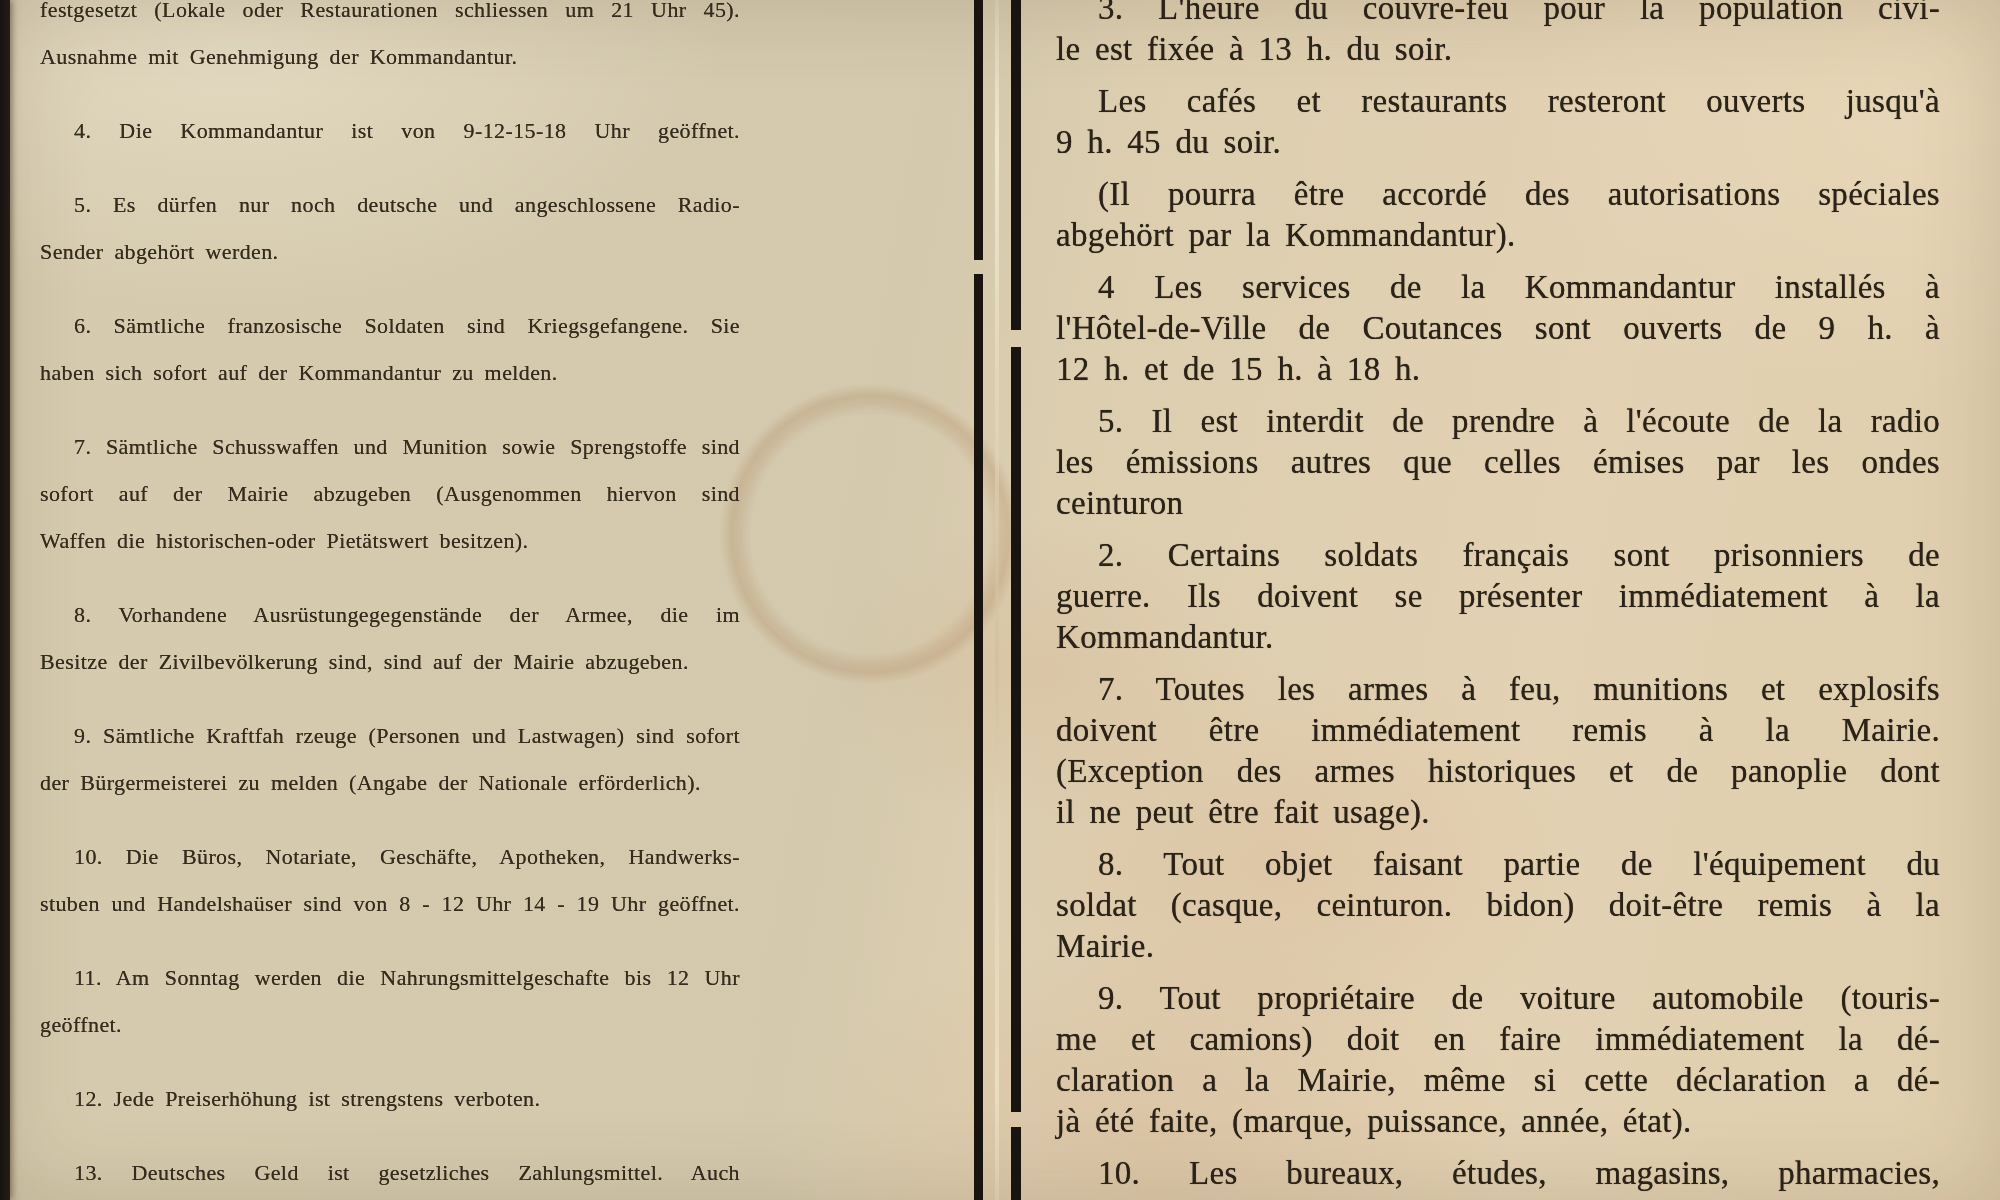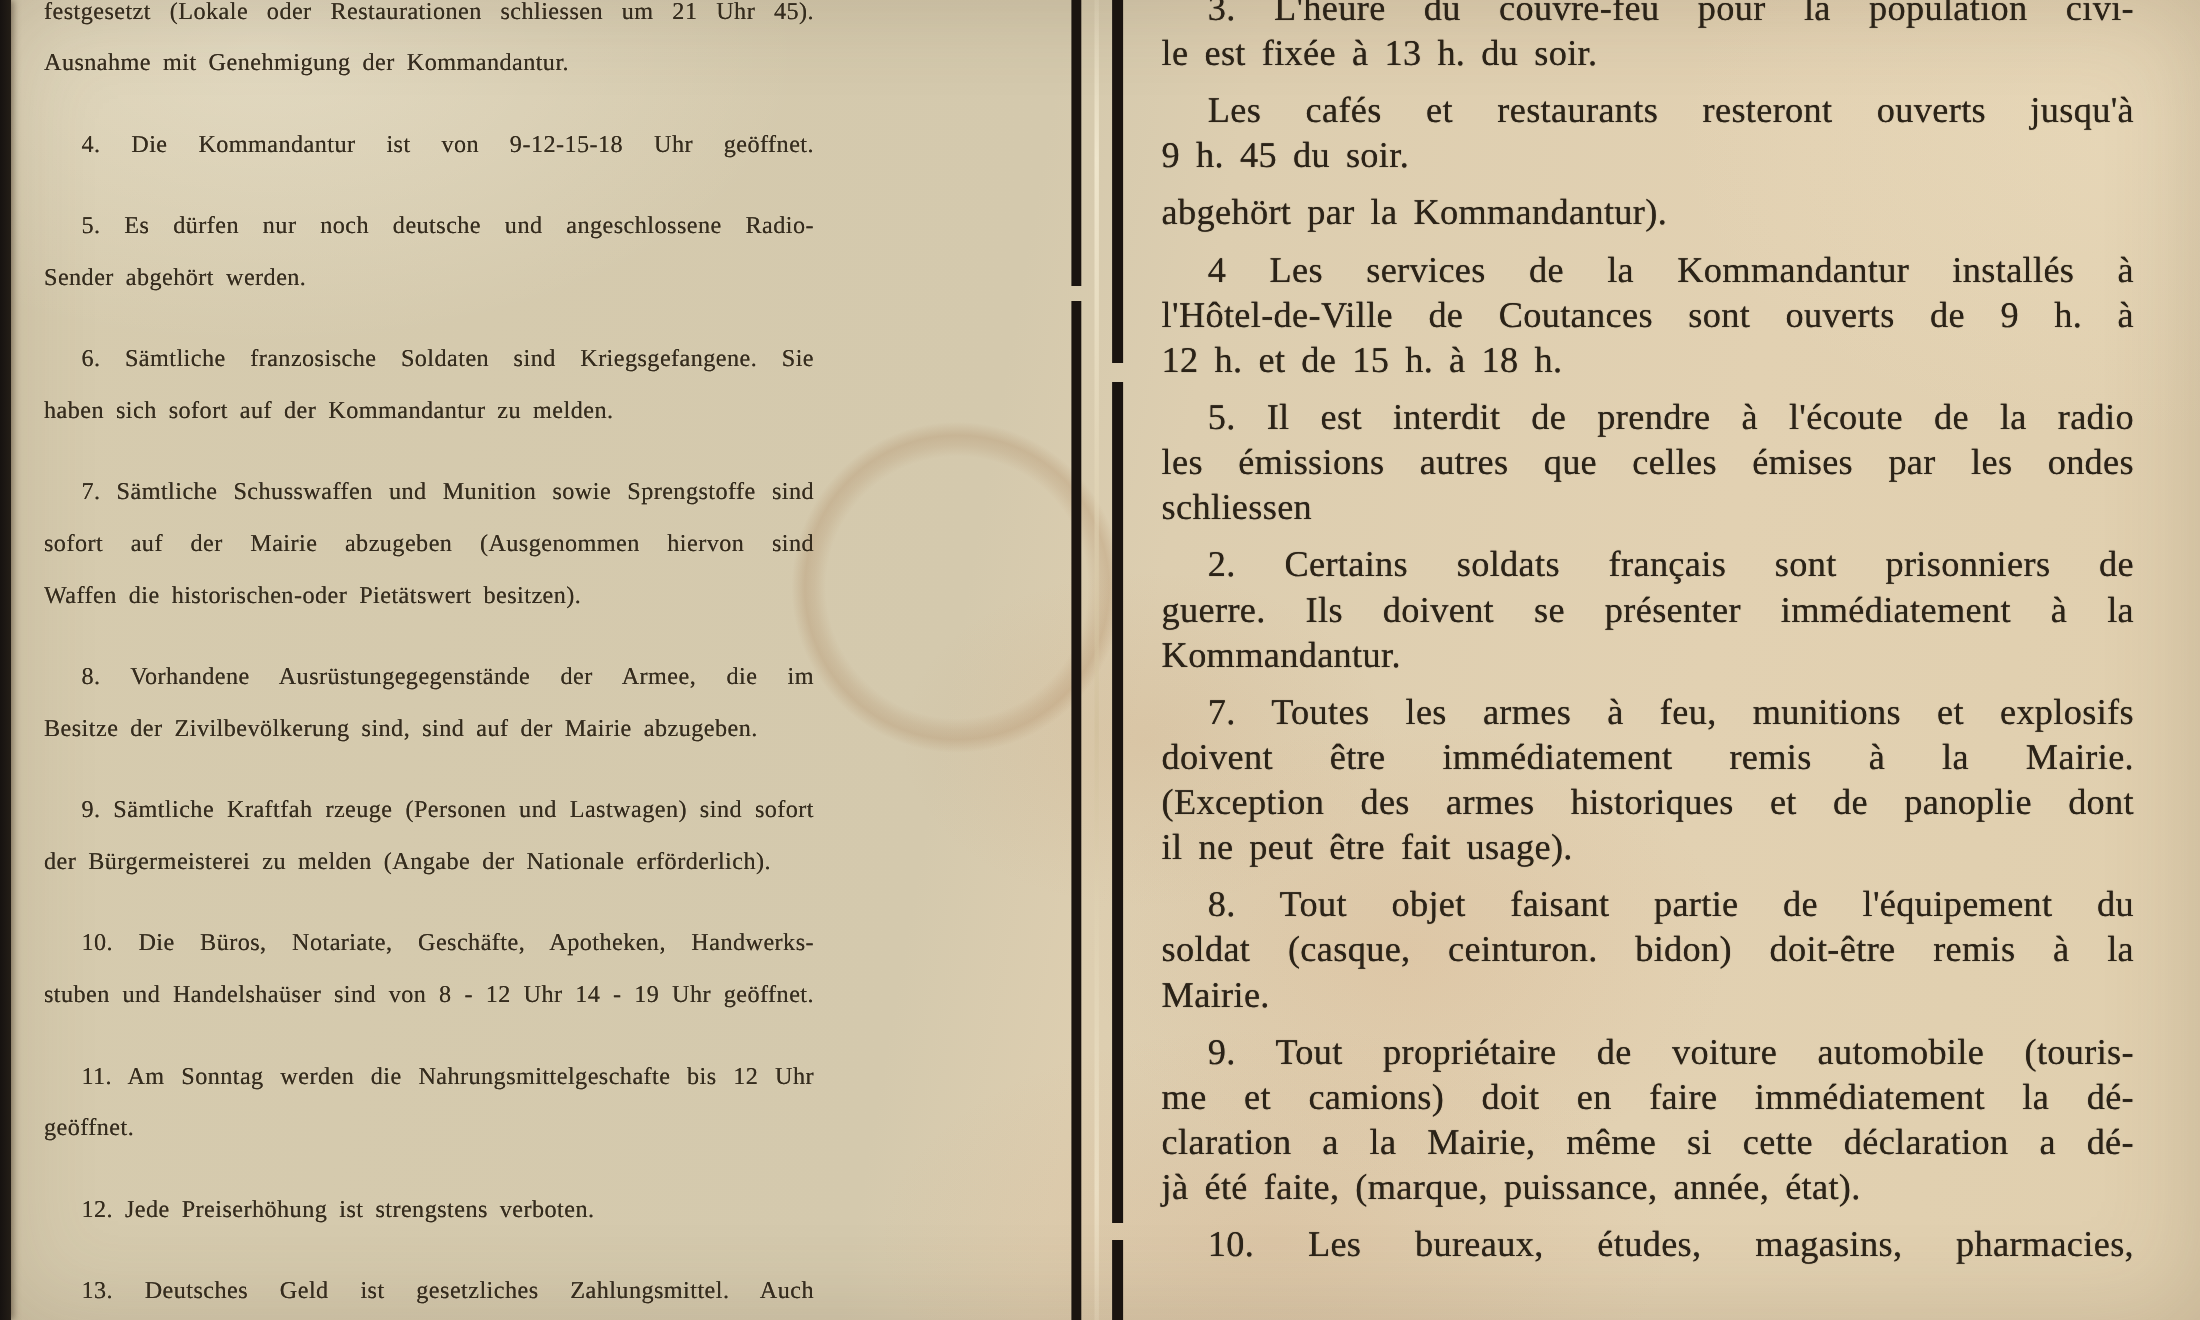--- a/index.html
+++ b/index.html
@@ -121,31 +121,32 @@
   <div class="col col-fr" id="col-fr">
       <div class="para">
         <div class="line just ind">3. L'heure du couvre-feu pour la population civi-</div>
         <div class="line">le est fixée à 13 h. du soir.</div>
       </div>
       <div class="para">
         <div class="line just ind">Les cafés et restaurants resteront ouverts jusqu'à</div>
         <div class="line">9 h. 45 du soir.</div>
       </div>
       <div class="para">
+        <div class="line just ind">(Il pourra être accordé des autorisations spéciales</div>
         <div class="line">abgehört par la Kommandantur).</div>
       </div>
       <div class="para">
         <div class="line just ind">4  Les services de la Kommandantur installés à</div>
         <div class="line just">l'Hôtel-de-Ville de Coutances sont ouverts de 9 h. à</div>
         <div class="line">12 h. et de 15 h. à 18 h.</div>
       </div>
       <div class="para">
         <div class="line just ind">5. Il est interdit de prendre à l'écoute de la radio</div>
         <div class="line just">les émissions autres que celles émises par les ondes</div>
-        <div class="line">schliessen</div>
+        <div class="line">ceinturon</div>
       </div>
       <div class="para">
         <div class="line just ind">2. Certains soldats français sont prisonniers de</div>
         <div class="line just">guerre. Ils doivent se présenter immédiatement à la</div>
         <div class="line">Kommandantur.</div>
       </div>
       <div class="para">
         <div class="line just ind">7. Toutes les armes à feu, munitions et explosifs</div>
         <div class="line just">doivent être immédiatement remis à la Mairie.</div>
         <div class="line just">(Exception des armes historiques et de panoplie dont</div>

